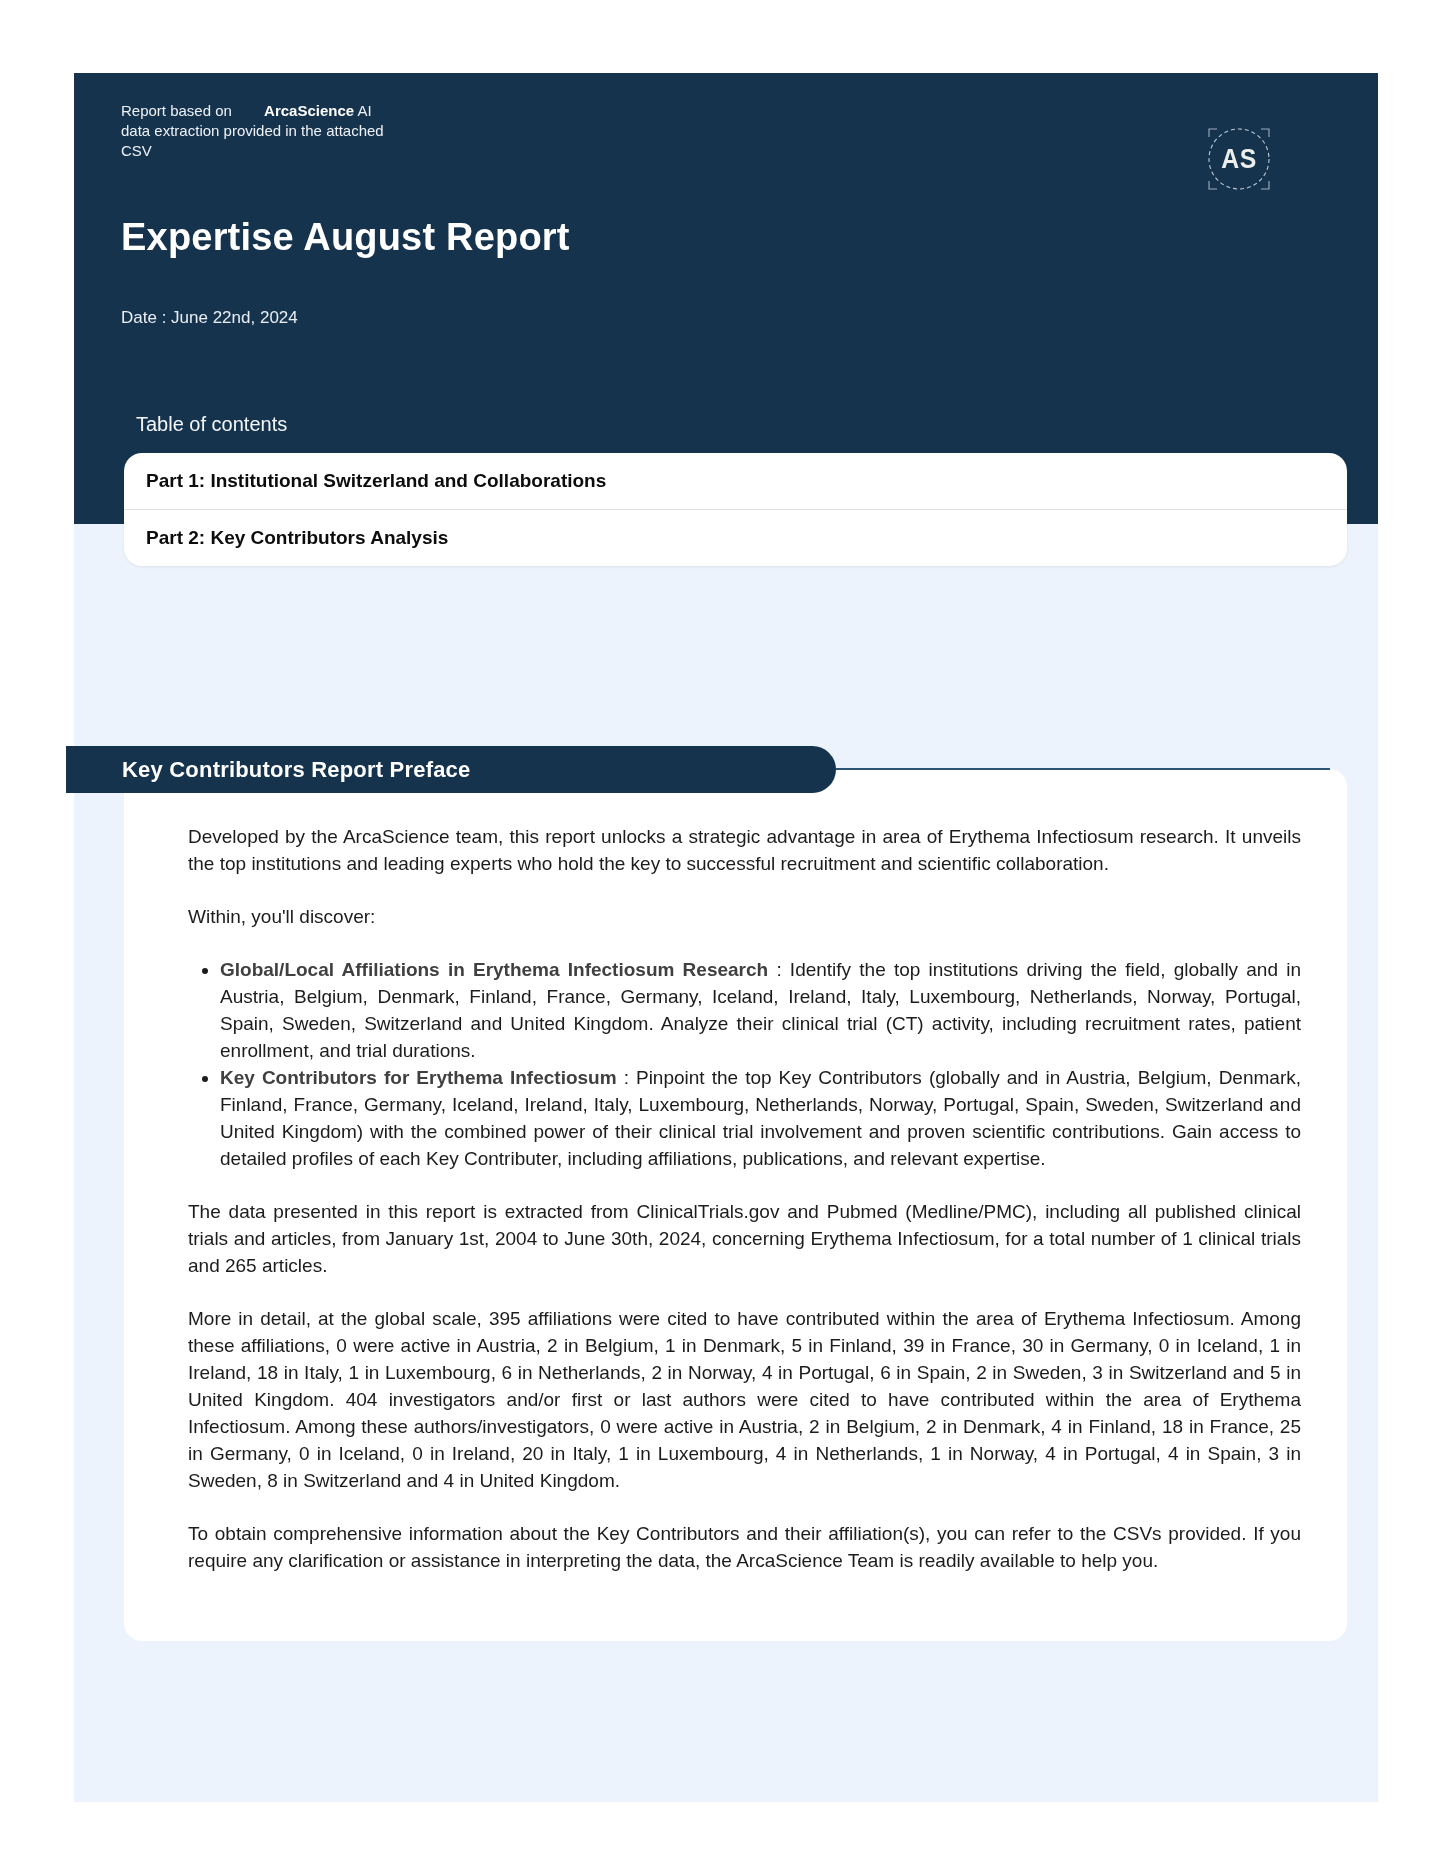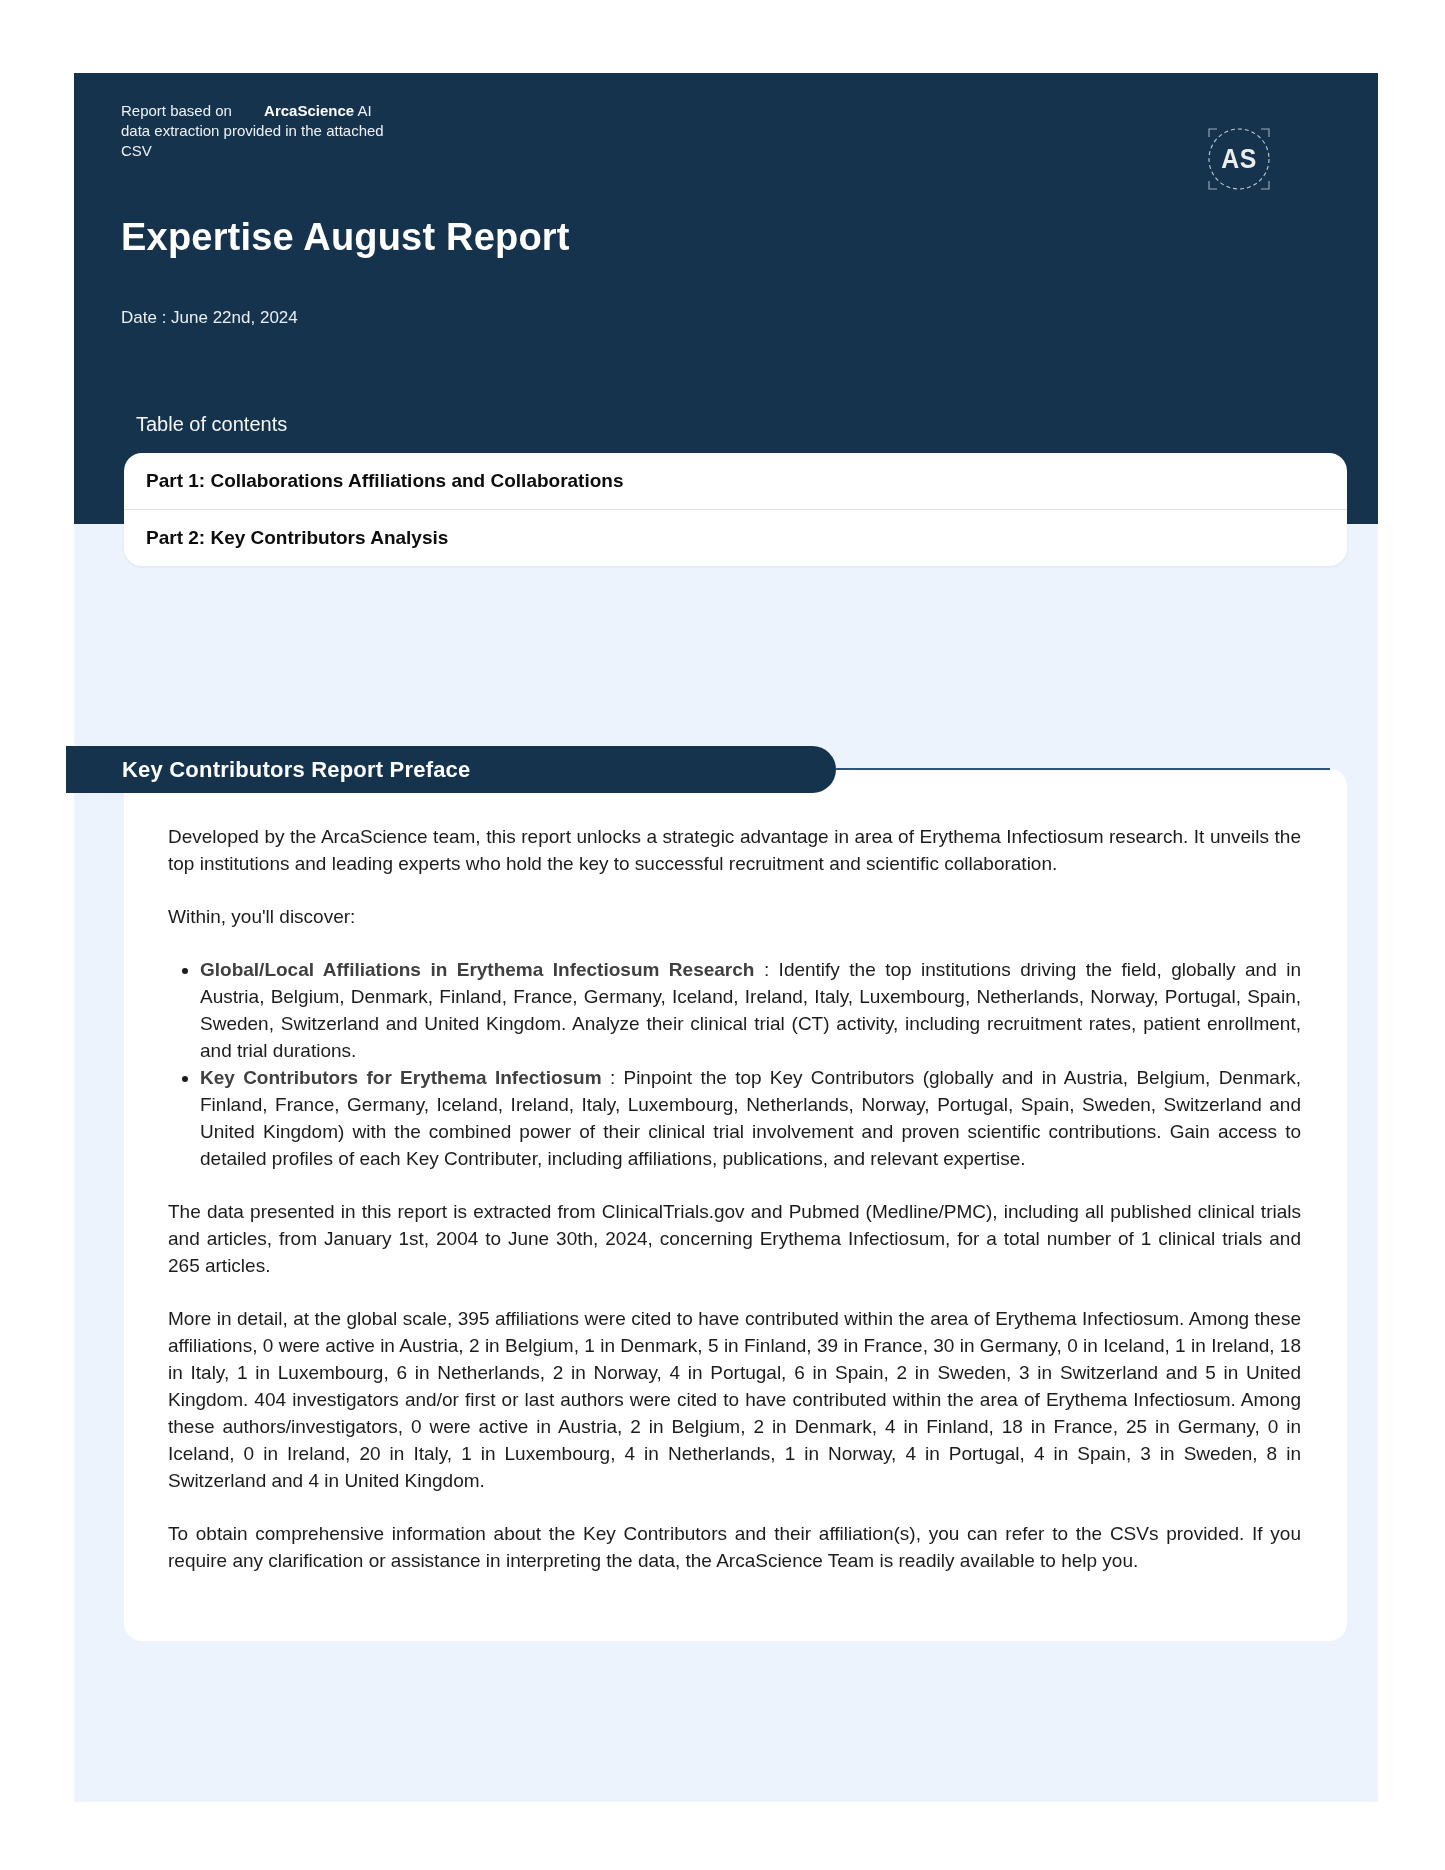--- a/index.html
+++ b/index.html
@@ -123,21 +123,21 @@
   .preface-card {
     position: absolute;
     left: 124px; top: 769px;
     width: 1223px; height: 872px;
     background: #ffffff;
     border-radius: 18px;
     z-index: 2;
     overflow: hidden;
   }
   .preface-body {
-    padding: 54px 46px 36px 44px;
+    padding: 54px 46px 36px 64px;
     font-size: 19px;
     line-height: 27px;
     color: #1c1c1c;
     text-align: justify;
   }
   .preface-body p { margin-bottom: 26px; }
   .preface-body p:last-child { margin-bottom: 0; }
   .preface-body ul {
     margin: 0 0 26px 0;
     padding-left: 32px;
@@ -169,21 +169,21 @@
       <div class="logo-as">AS</div>
     </div>
 
     <div class="hero-title">Expertise August Report</div>
     <div class="hero-date">Date : June 22nd, 2024</div>
     <div class="toc-heading">Table of contents</div>
   </div>
 
   <div class="toc-card">
     <div class="toc-row first">
-      <span>Part 1: Collaborations Affiliations and Collaborations</span>
+      <span>Part 1: Institutional Switzerland and Collaborations</span>
     </div>
     <div class="toc-row">
       <span>Part 2: Key Contributors Analysis</span>
     </div>
   </div>
 
   <div class="preface-banner">
     <span class="preface-banner-label">Key Contributors Report Preface</span>
   </div>
   <div class="preface-line"></div>

